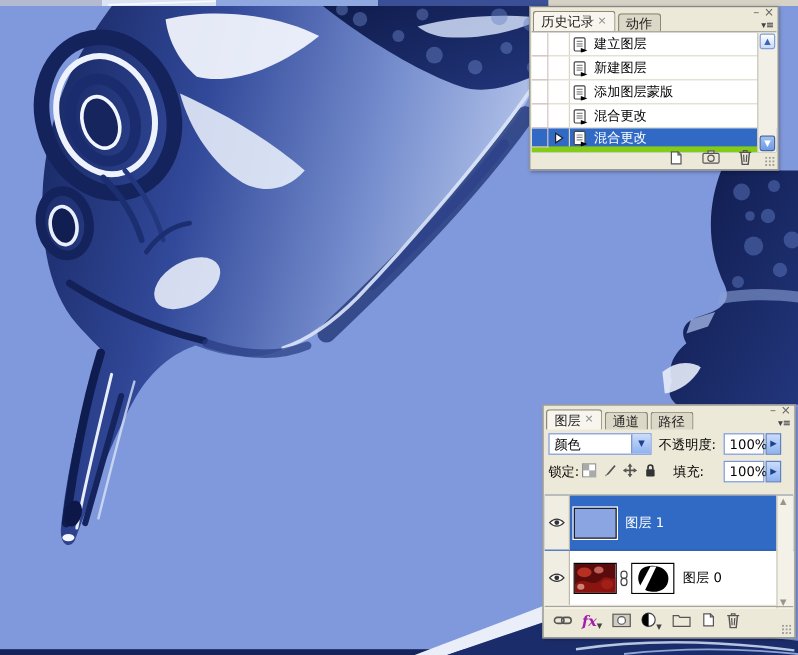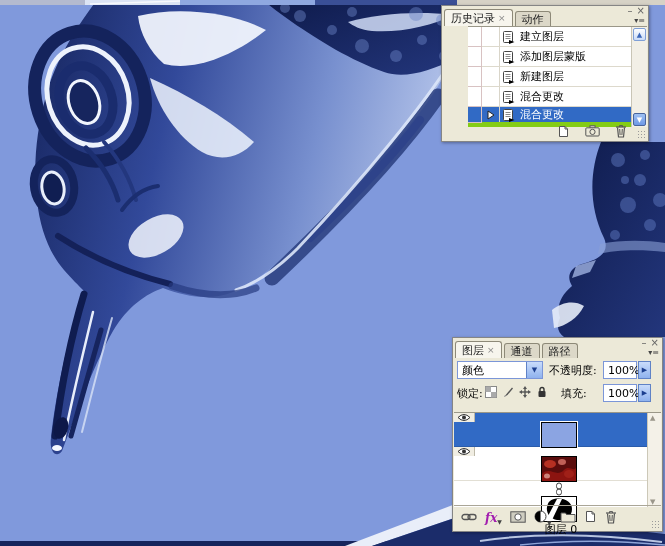--- a/index.html
+++ b/index.html
@@ -12,21 +12,21 @@
   .phead{position:relative;height:20px;}
   .tabs{position:absolute;left:2px;bottom:0;display:flex;gap:2px;align-items:flex-end;}
   .tab{background:#DCD8C8;border:1px solid #8d8978;border-bottom:none;border-radius:3px 3px 0 0;
        padding:1px 6px 1px;height:15px;box-sizing:border-box;display:flex;align-items:center;gap:3px;color:#222;white-space:nowrap;}
   .tab.active{background:#F7F5ED;height:17px;}
   .tabx{color:#8a8a8a;font-size:9px;line-height:1;}
   .winbtns{position:absolute;top:0;right:3px;color:#666;font-size:10px;display:flex;gap:4px;line-height:10px;}
   .flyout{position:absolute;top:10px;right:3px;color:#444;font-size:8px;letter-spacing:0;line-height:9px;}
 
   
-  .hlist{position:absolute;left:1px;right:1px;top:20px;height:100px;background:#fff;border-top:1px solid #9a9788;overflow:hidden;margin-left:25px;}
+  .hlist{position:absolute;left:1px;right:1px;top:20px;height:100px;background:#fff;border-top:1px solid #9a9788;overflow:hidden;}
   .hrow{display:flex;align-items:center;height:20px;box-sizing:border-box;border-bottom:1px solid #DDD9CC;}
   .hchk{width:13px;align-self:stretch;border-right:1px solid #D8C2C2;border-bottom:1px solid #D8C2C2;margin-bottom:-1px;}
   .hslot{width:17px;align-self:stretch;border-right:1px solid #D9D5C9;display:flex;align-items:center;justify-content:center;}
   .hicon{width:17px;display:flex;justify-content:center;}
   .hlabel{padding-left:3px;}
   .hrow.sel{background:#316AC5;color:#fff;border-bottom:5px solid #84cc16;}
   .hscroll{position:absolute;top:0;right:0;bottom:0;width:15px;background:#F2EFE6;border-left:1px solid #c9c5b6;}
   .sbtn{position:absolute;left:1px;width:13px;height:13px;border:1px solid #7F9FD6;border-radius:2px;
         background:linear-gradient(#FDFEFF,#C9DAF6);color:#3A66B8;font-size:7px;line-height:12px;text-align:center;box-sizing:border-box;}
   .sbtn.up{top:1px;}
@@ -43,21 +43,21 @@
   .combo-btn{width:15px;height:16px;background:linear-gradient(#C9DCFB,#8FB2EE);border-left:1px solid #5F82C6;
              color:#1C3F8F;font-size:7px;text-align:center;line-height:16px;}
   .ctl-label{position:absolute;top:5px;}
   .valbox{position:absolute;top:3px;width:34px;height:18px;background:#fff;border:1px solid #7B96D8;box-sizing:border-box;
           text-align:left;padding:2px 0 0 4px;}
   .spin{position:absolute;top:3px;width:13px;height:18px;background:linear-gradient(#C9DCFB,#8FB2EE);border:1px solid #5F82C6;
         box-sizing:border-box;color:#1C3F8F;font-size:7px;text-align:center;line-height:16px;}
   .lockicons{position:absolute;left:32px;top:4px;display:flex;gap:5px;align-items:center;}
 
   .llist{position:absolute;left:1px;right:1px;top:74px;height:94px;background:#fff;border-top:1px solid #9a9788;}
-  .lrow{display:flex;align-items:center;height:34px;box-sizing:border-box;border-bottom:1px solid #E2DFD4;flex-direction:column;}
+  .lrow{display:flex;align-items:center;height:46px;box-sizing:border-box;border-bottom:1px solid #E2DFD4;}
   .lrow.sel{background:#316AC5;color:#fff;border-bottom:1px solid #2a5cab;}
   .eyecell{width:20px;align-self:stretch;background:#F0EDE2;border-right:1px solid #BDB9A9;display:flex;align-items:center;justify-content:center;}
   .thumb{width:36px;height:26px;margin-left:3px;border:1px solid #000;box-sizing:border-box;flex:none;}
   .thumb.sel-outline{outline:1px solid #fff;}
   .solidblue{background:#8BA4E2;}
   .lname{padding-left:7px;white-space:nowrap;}
   .chain{margin-left:2px;display:flex;}
   .lgutter{position:absolute;top:0;right:0;bottom:0;width:13px;background:#F4F1E8;border-left:1px solid #ccc8b8;color:#9a968a;font-size:7px;text-align:center;}
   .lgutter .g-up{position:absolute;top:1px;left:2px;}
   .lgutter .g-dn{position:absolute;bottom:1px;left:2px;}
@@ -206,35 +206,35 @@
         <span class="hslot"></span>
         <span class="hicon">
           <svg width="13" height="14" viewBox="0 0 13 14">
               <rect x="1.5" y="1.5" width="9" height="11" rx="1" fill="#fff" stroke="#444"></rect>
               <line x1="3.5" y1="4.5" x2="8.5" y2="4.5" stroke="#888"></line>
               <line x1="3.5" y1="6.5" x2="8.5" y2="6.5" stroke="#888"></line>
               <line x1="3.5" y1="8.5" x2="8.5" y2="8.5" stroke="#888"></line>
               <path d="M7,10 L12.5,12 L7,14 Z" fill="#000"></path>
             </svg>
         </span>
-        <span class="hlabel">添加图层蒙版</span>
+        <span class="hlabel">新建图层</span>
       </div>
       <div class="hrow">
         <span class="hchk"></span>
         <span class="hslot"></span>
         <span class="hicon">
           <svg width="13" height="14" viewBox="0 0 13 14">
               <rect x="1.5" y="1.5" width="9" height="11" rx="1" fill="#fff" stroke="#444"></rect>
               <line x1="3.5" y1="4.5" x2="8.5" y2="4.5" stroke="#888"></line>
               <line x1="3.5" y1="6.5" x2="8.5" y2="6.5" stroke="#888"></line>
               <line x1="3.5" y1="8.5" x2="8.5" y2="8.5" stroke="#888"></line>
               <path d="M7,10 L12.5,12 L7,14 Z" fill="#000"></path>
             </svg>
         </span>
-        <span class="hlabel">新建图层</span>
+        <span class="hlabel">添加图层蒙版</span>
       </div>
       <div class="hrow">
         <span class="hchk"></span>
         <span class="hslot"></span>
         <span class="hicon">
           <svg width="13" height="14" viewBox="0 0 13 14">
               <rect x="1.5" y="1.5" width="9" height="11" rx="1" fill="#fff" stroke="#444"></rect>
               <line x1="3.5" y1="4.5" x2="8.5" y2="4.5" stroke="#888"></line>
               <line x1="3.5" y1="6.5" x2="8.5" y2="6.5" stroke="#888"></line>
               <line x1="3.5" y1="8.5" x2="8.5" y2="8.5" stroke="#888"></line>

